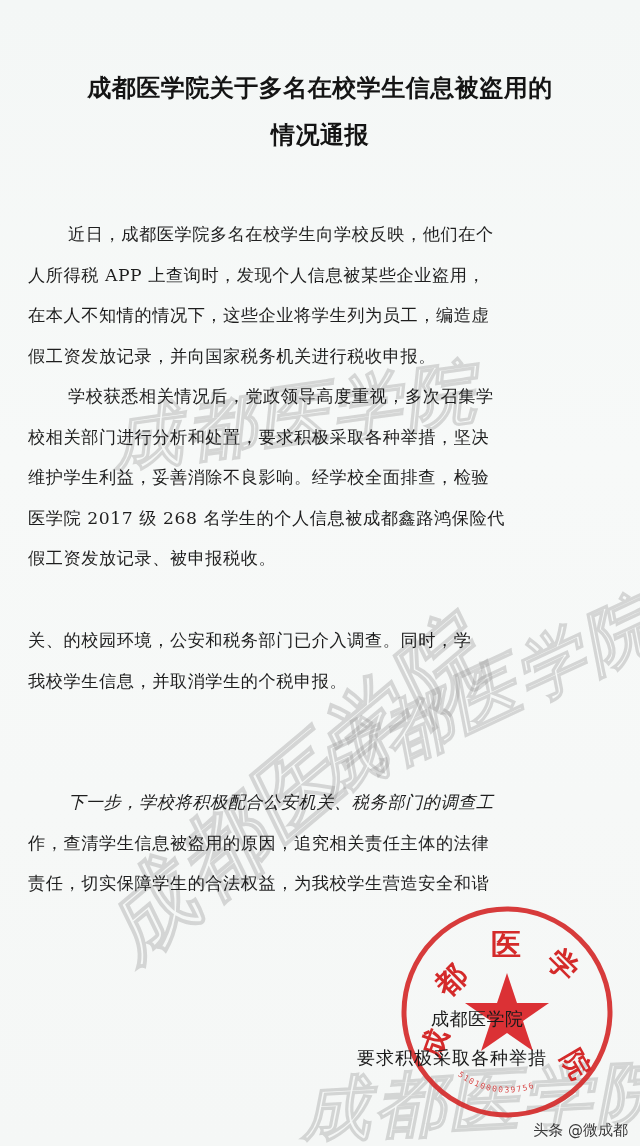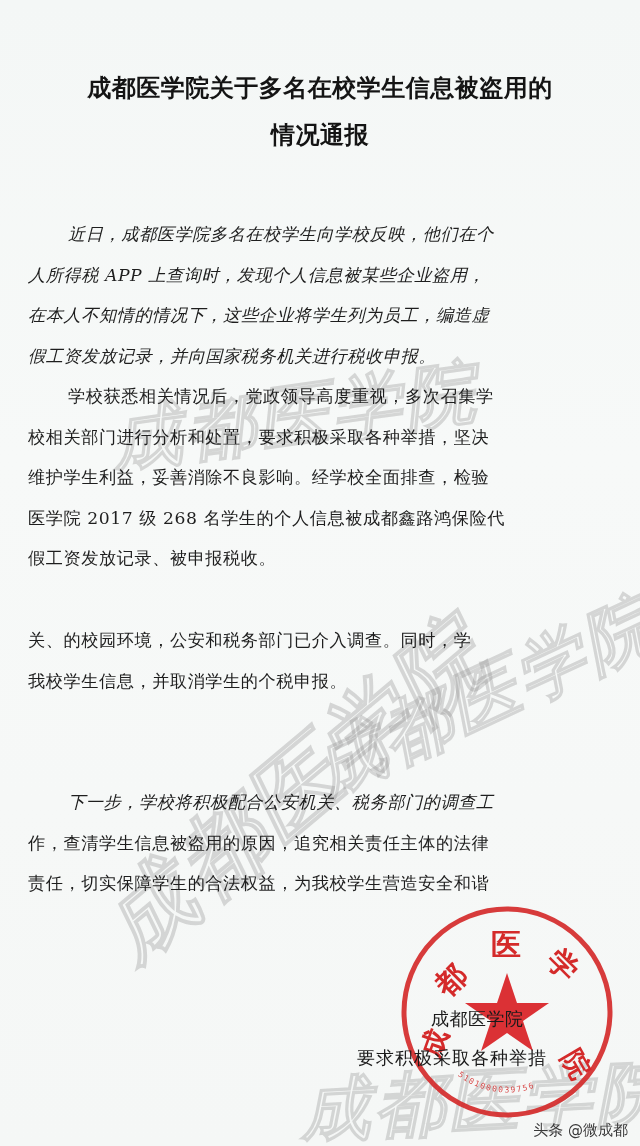--- a/index.html
+++ b/index.html
@@ -112,21 +112,21 @@
 <div class="page">
 
   <div class="wm" style="left:110px; top:370px;">成都医学院</div>
   <div class="wm" style="left:300px; top:650px; transform: rotate(-25deg);">成都医学院</div>
   <div class="wm" style="left:60px; top:730px; transform: rotate(-40deg); font-size:90px;">成都医学院</div>
   <div class="wm" style="left:300px; top:1055px; transform: rotate(-3deg);">成都医学院</div>
 
   <div class="title l1">成都医学院关于多名在校学生信息被盗用的</div>
   <div class="title l2">情况通报</div>
 
-  <div class="body-text" style="top:214px; left:28px; width:600px;font-style:italic;">
+  <div class="body-text" style="top:214px; left:28px; width:600px;">
     <span class="line indent" style="padding-left:40px;">近日，成都医学院多名在校学生向学校反映，他们在个</span>
     <span class="line">人所得税 APP 上查询时，发现个人信息被某些企业盗用，</span>
     <span class="line">在本人不知情的情况下，这些企业将学生列为员工，编造虚</span>
     <span class="line">假工资发放记录，并向国家税务机关进行税收申报。</span>
   </div>
 
   <div class="body-text" style="top:376px; left:28px; width:600px;">
     <span class="line" style="padding-left:40px;">学校获悉相关情况后，党政领导高度重视，多次召集学</span>
     <span class="line">校相关部门进行分析和处置，要求积极采取各种举措，坚决</span>
     <span class="line">维护学生利益，妥善消除不良影响。经学校全面排查，检验</span>

